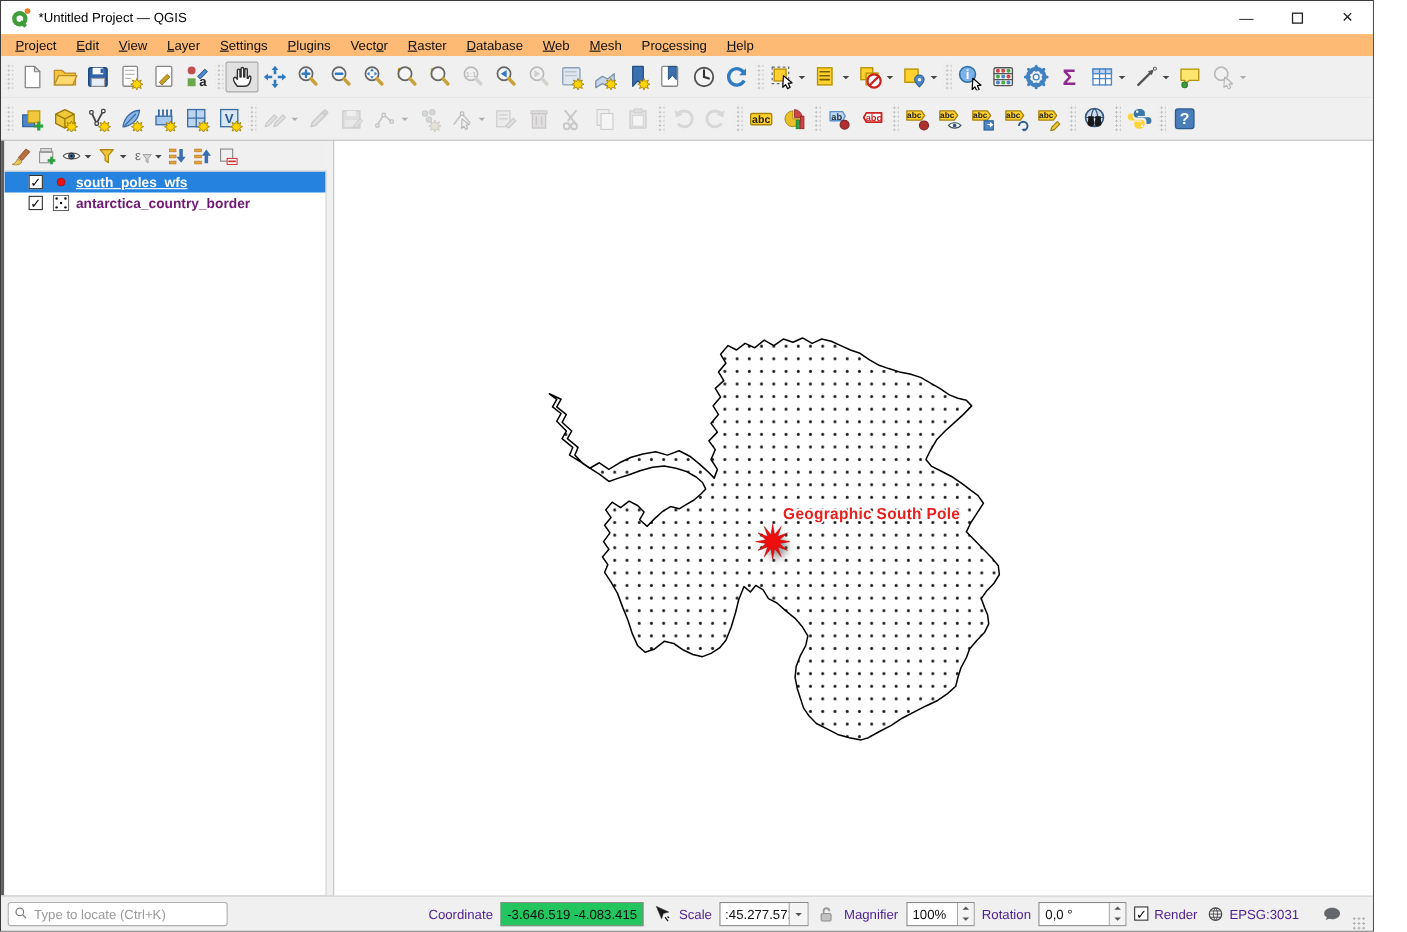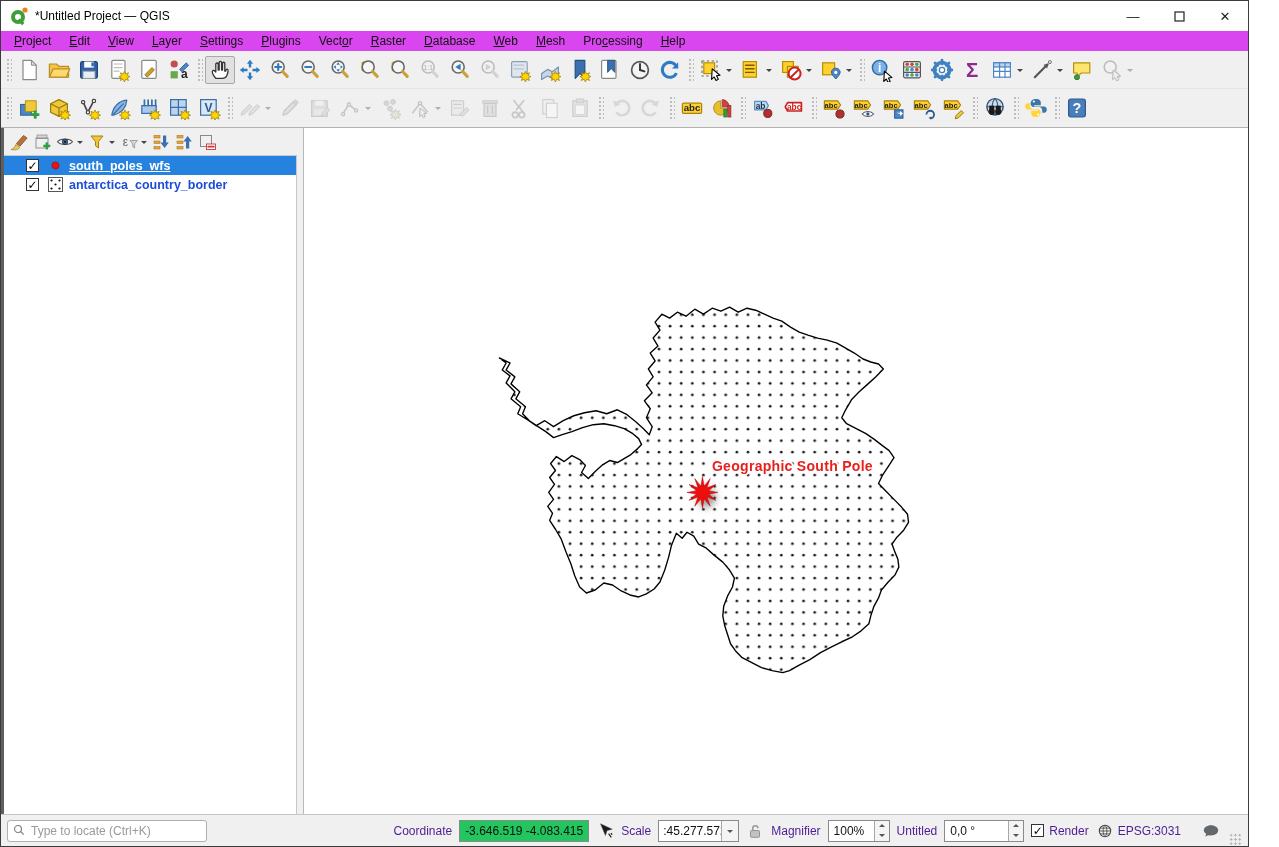--- a/index.html
+++ b/index.html
@@ -8,21 +8,21 @@
   .window { width:1249px; height:847px; display:flex; flex-direction:column; border:1px solid #3c3c3c; }
 
   
   .titlebar { height:30px; background:#fff; display:flex; align-items:center; flex:0 0 30px; }
   .qgis-logo { width:20px; height:20px; margin:0 6px 0 8px; }
   .title-text { font-size:12px; color:#000; }
   .win-controls { margin-left:auto; display:flex; height:100%; }
   .win-btn { width:46px; height:100%; display:flex; align-items:center; justify-content:center; font-size:13px; color:#222; }
 
   
-  .menubar { height:20px; background:#d946ef; display:flex; align-items:center; padding-left:4px; flex:0 0 20px; }
+  .menubar { height:20px; background:#fdba74; display:flex; align-items:center; padding-left:4px; flex:0 0 20px; }
   .menu-item { padding:2px 9px; font-size:12px; color:#111; white-space:nowrap; }
   .menu-item u { text-decoration:underline; }
 
   
   .toolbar { background:#f0f0f0; display:flex; align-items:center; flex:0 0 38px; height:38px; padding:0 2px; }
   .toolbar1 { border-bottom:1px solid #e4e4e4; }
   .grip { width:7px; height:26px; margin:0 2px; background-image:radial-gradient(#bdbdbd 1px, transparent 1.1px); background-size:4px 4px; background-position:1px 1px; }
   .tbtn { height:28px; display:flex; align-items:center; padding:2px; border:1px solid transparent; border-radius:2px; }
   .tbtn .icon { width:24px; height:24px; display:inline-block; }
   .tbtn.pressed { background:#e1e1e1; border-color:#a8a8a8; }
@@ -42,21 +42,21 @@
   .panel-toolbar { height:27px; display:flex; align-items:center; padding:0 4px; gap:1px; }
   .pbtn { display:flex; align-items:center; padding:1px; }
   .pbtn .icon { width:20px; height:20px; }
   .pbtn .dd { height:20px; width:8px; }
   .pbtn .dd::after { border-width:3px; }
   .layers-tree { flex:1 1 auto; background:#fff; border:1px solid #c8c8c8; border-left:none; border-bottom:none; overflow:hidden; }
   .layer-row { height:19px; display:flex; align-items:center; padding-left:22px; }
   .layer-row.selected { background:#2583df; }
   .cbx { width:13px; height:13px; background:#fff; border:1.4px solid #333; display:flex; align-items:center; justify-content:center; font-size:12px; font-weight:bold; color:#000; line-height:1; flex:0 0 13px; }
   .lsymbol { width:15px; height:15px; margin:0 6px 0 9px; flex:0 0 15px; }
-  .lname { font-size:12.5px; font-weight:bold; color:#1d4ed8; white-space:nowrap; }
+  .lname { font-size:12.5px; font-weight:bold; color:#701a75; white-space:nowrap; }
   .layer-row.selected .lname.linkstyle { color:#ffffff; text-decoration:underline; }
 
   .splitter { width:7px; background:#f0f0f0; border-right:1px solid #b8b8b8; }
   .map-canvas { flex:1 1 auto; background:#fff; position:relative; }
   .map-canvas svg { position:absolute; inset:0; }
 
   
   .statusbar { flex:0 0 32px; background:#f0f0f0; border-top:1px solid #c6c6c6; display:flex; align-items:center; padding:0 6px; gap:7px; font-size:12px; }
   .locate-box { width:200px; height:22px; background:#fff; border:1px solid #b0b0b0; border-radius:3px; display:flex; align-items:center; padding:0 4px; gap:4px; }
   .locate-box .icon { width:15px; height:15px; }
@@ -937,21 +937,21 @@
         </svg>
       </span>
     <span class="sb-label">Magnifier</span>
     <div class="spinbox mag-spin">
       <div class="spin-text">100%</div>
       <div class="spin-btns">
           <div class="spin-up"></div>
           <div class="spin-down"></div>
         </div>
     </div>
-    <span class="sb-label">Untitled</span>
+    <span class="sb-label">Rotation</span>
     <div class="spinbox rot-spin">
       <div class="spin-text">0,0 °</div>
       <div class="spin-btns">
           <div class="spin-up"></div>
           <div class="spin-down"></div>
         </div>
     </div>
     <div class="render-wrap">
       <span class="cbx">✓</span>
       <span class="sb-label">Render</span>

